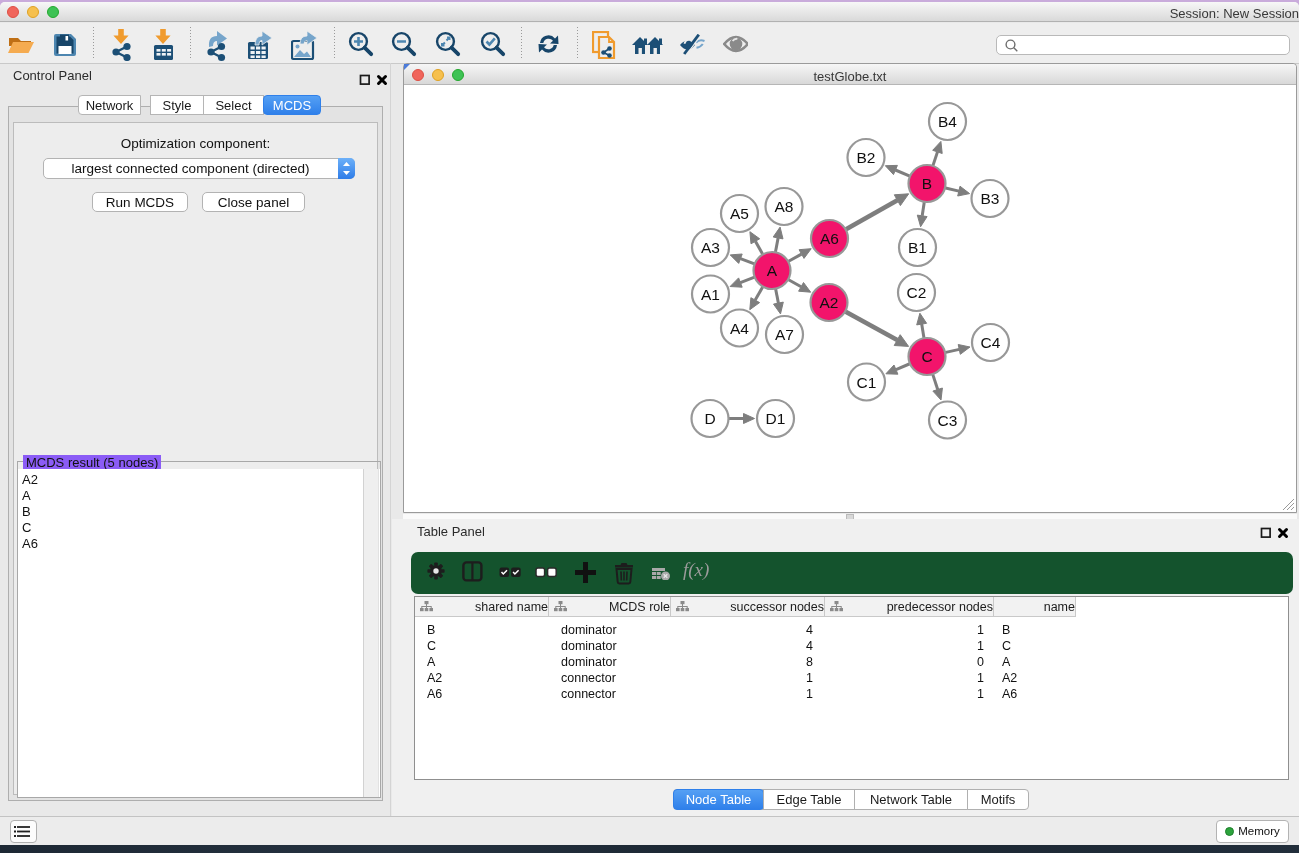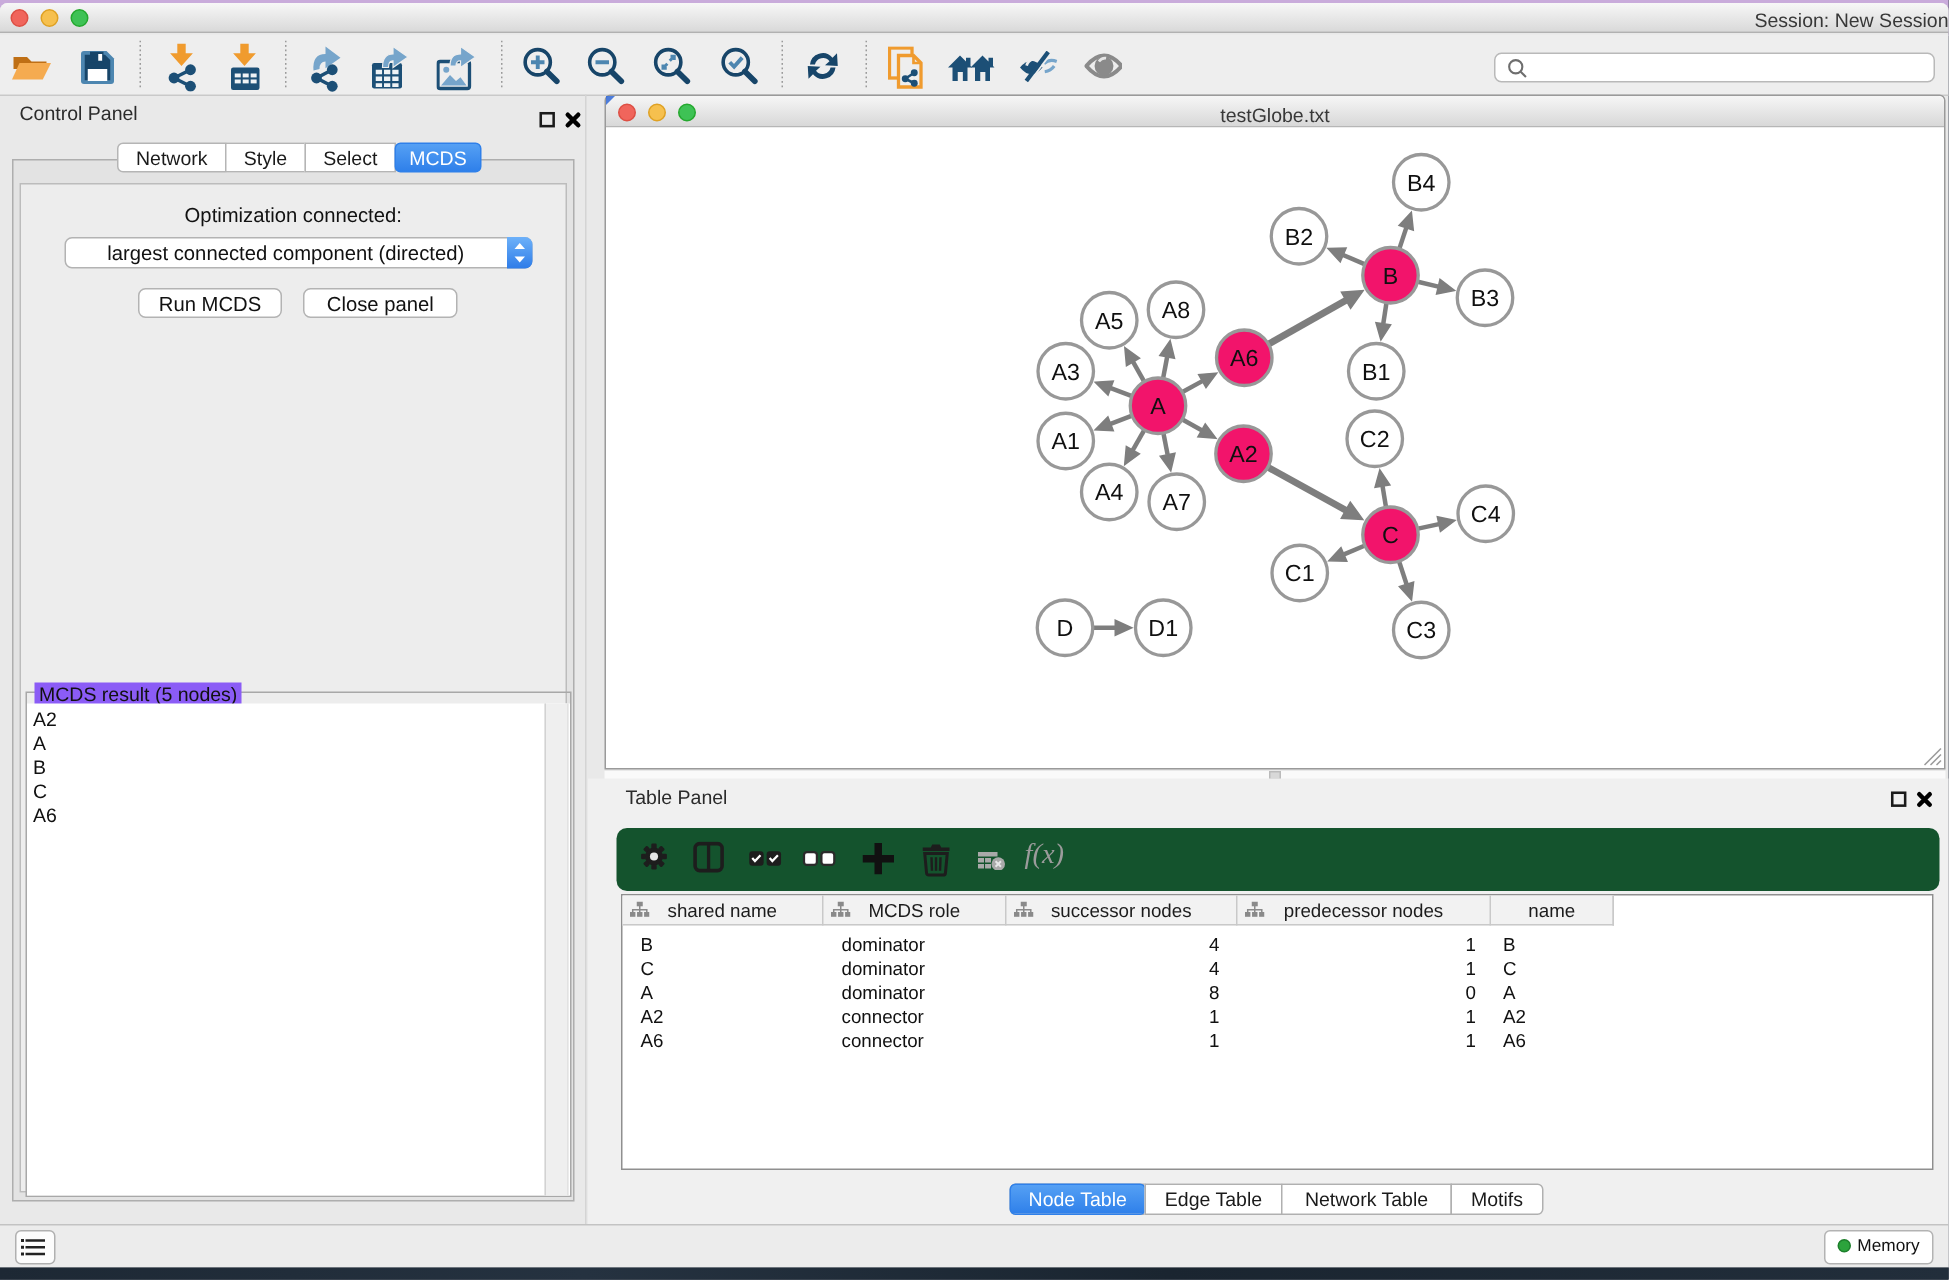--- a/index.html
+++ b/index.html
@@ -35,21 +35,21 @@
 #gtitletext{width:100%;text-align:center;top:4px;font-size:13px;color:#383838;}
 #gsplit{left:403px;top:514px;width:894px;height:6px;background:#fafafa;}
 #gsplithandle{left:846px;top:514px;width:8px;height:6px;background:#d8d8d8;border:1px solid #bbb;}
 
 #tpanelbg{left:392px;top:519px;width:907px;height:297px;background:#f0f0f0;}
 #lpborder{left:390px;top:63px;width:1px;height:753px;background:#d4d4d4;}
 #tpTitle{left:417px;top:524px;font-size:13px;color:#2b2b2b;}
 #ttoolbox{left:411px;top:552px;width:882px;height:42px;background:#14532d;border-radius:7px;}
 #ttable{left:414px;top:596px;width:875px;height:184px;background:#fff;border:1px solid #8f8f8f;}
 #thead{left:0;top:0;width:661px;height:20px;background:#f2f2f2;border-bottom:1px solid #c9c9c9;border-right:1px solid #c9c9c9;}
-.thcell{top:0;height:20px;border-right:1px solid #c9c9c9;font-size:12.5px;color:#1c1c1c;text-align:center;line-height:20px;}
+.thcell{top:0;height:20px;border-right:1px solid #c9c9c9;font-size:12.5px;color:#1c1c1c;text-align:right;line-height:20px;}
 .trow{font-size:12.5px;color:#111;height:16px;}
 .btab{top:789px;height:21px;background:#fff;border:1px solid #b0b0b0;font-size:13px;color:#1a1a1a;text-align:center;line-height:20px;}
 .btabsel{background:linear-gradient(#55a0f4,#2f80ea);color:#fff;border:1px solid #2f80ea;}
 #darkstrip{left:0;top:845px;width:1299px;height:8px;background:linear-gradient(90deg,#1d2834,#253240 30%,#1a2530 60%,#222e3b);}
 text{font-family:"Liberation Sans",sans-serif;}
 </style></head><body>
 <div class="abs" id="deskTop"></div>
 <div class="abs" id="win">
   <div class="abs" id="titlebar">
     <div class="abs tl" style="left:7px;background:#f0655c;border:0.5px solid #dd4f44;"></div>
@@ -191,25 +191,25 @@
   </div>
 </div>
 
 <div class="abs" id="cpTitle">Control Panel</div>
 <svg class="abs" style="left:359px;top:74px;" width="30" height="12" viewBox="0 0 30 12">
   <rect x="1.5" y="1.5" width="8.6" height="8.6" fill="none" stroke="#1a1a1a" stroke-width="1.7"></rect>
   <path d="M19.5 2.5 L26.5 9.5 M26.5 2.5 L19.5 9.5" stroke="#000" stroke-width="3" stroke-linecap="round"></path>
 </svg>
 <div class="abs" id="outerbox"></div>
 <div class="abs" id="innerbox"></div>
-<div class="abs tab" style="left:78px;width:73px;border-radius:4px 0 0 4px;">Network</div>
+<div class="abs tab" style="left:78px;width:63px;border-radius:4px 0 0 4px;">Network</div>
 <div class="abs tab" style="left:150px;width:54px;">Style</div>
 <div class="abs tab" style="left:203px;width:61px;">Select</div>
 <div class="abs tab tabsel" style="left:263px;width:58px;">MCDS</div>
-<div class="abs" id="optlabel">Optimization connected:</div>
+<div class="abs" id="optlabel">Optimization component:</div>
 <div class="abs" id="combo">largest connected component (directed)</div>
 <div class="abs" id="combostep">
   <svg width="17" height="21" viewBox="0 0 17 21">
       <path d="M8.5 4 L12 8 L5 8 Z" fill="#fff"></path>
       <path d="M8.5 17 L12 13 L5 13 Z" fill="#fff"></path>
     </svg>
 </div>
 <div class="abs btn" style="left:92px;width:96px;">Run MCDS</div>
 <div class="abs btn" style="left:202px;width:103px;">Close panel</div>
 <div class="abs" id="fieldset"></div>

